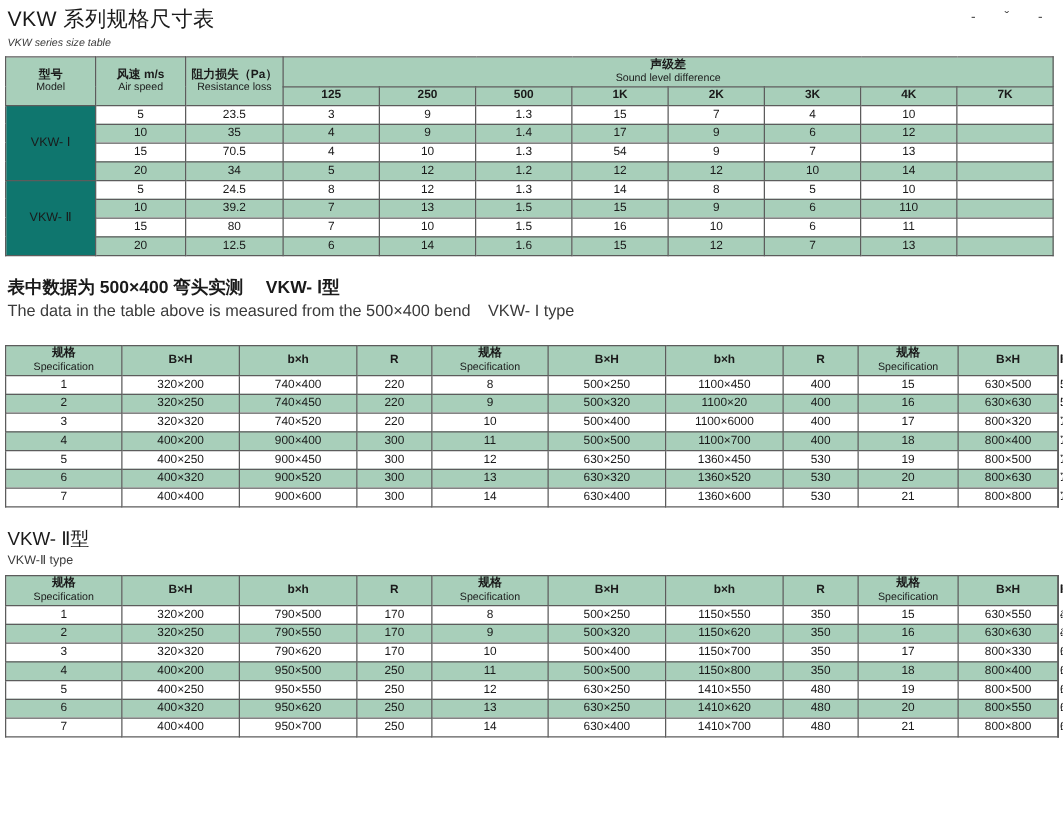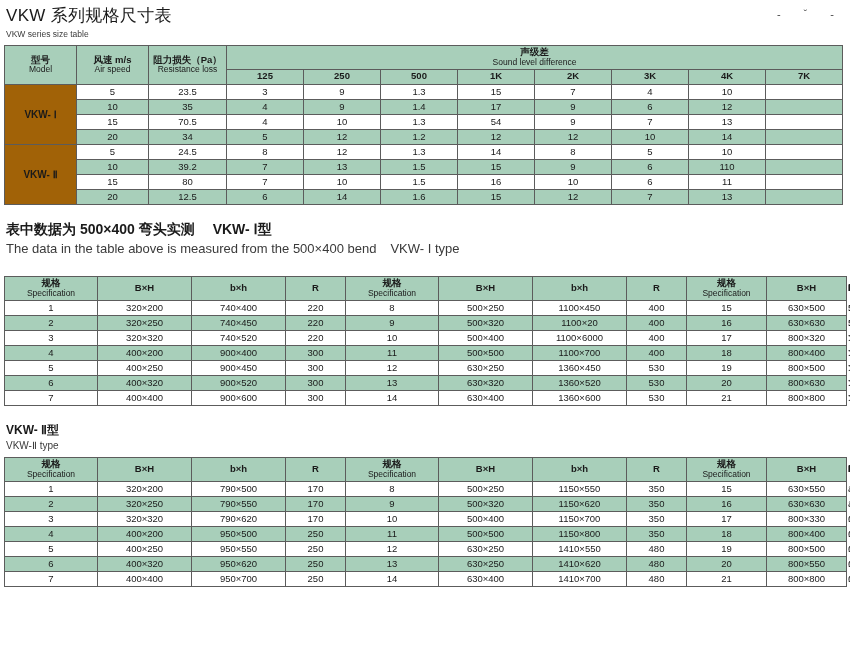--- a/index.html
+++ b/index.html
@@ -17,20 +17,21 @@
   h1.title {
     font-size: 17px;
     font-weight: normal;
     margin: 4px 0 2px 2px;
     letter-spacing: 0.3px;
   }
   .subtitle {
     font-size: 8.5px;
     color: #3a3a3a;
     margin: 0 0 6px 2px;
+    font-style: italic;
   }
   .corner-marks {
     position: absolute;
     top: 4px; right: 6px;
     font-size: 11px;
     color: #444;
     letter-spacing: 10px;
   }
 
   table {
@@ -52,42 +53,42 @@
     font-weight: bold;
     font-size: 9.5px;
     line-height: 1.15;
   }
   .hdr .cn { display: block; font-size: 9.5px; }
   .hdr .en { display: block; font-size: 8.5px; font-weight: normal; }
   .band {
     background: #a8cfba;
   }
   .modelcell {
-    background: #a16207;
-    font-weight: bold;
+    background: #0f766e;
+    font-weight: normal;
     font-size: 10px;
   }
 
   
   .caption-cn {
     font-size: 14px;
     font-weight: bold;
     margin: 16px 0 2px 2px;
   }
   .caption-cn .gap { display: inline-block; width: 18px; }
   .caption-en {
     font-size: 13px;
     color: #3a3a3a;
     margin: 0 0 20px 2px;
   }
   .caption-en .gap { display: inline-block; width: 14px; }
 
   h2.sec {
-    font-size: 12px;
-    font-weight: bold;
+    font-size: 15px;
+    font-weight: normal;
     margin: 16px 0 1px 2px;
   }
   .sec-sub {
     font-size: 10px;
     color: #3a3a3a;
     margin: 0 0 6px 2px;
   }
 
   .spec-table td { height: 15px; font-size: 9.5px; }
   .spec-table .hdr { height: 24px; text-align: center; }

